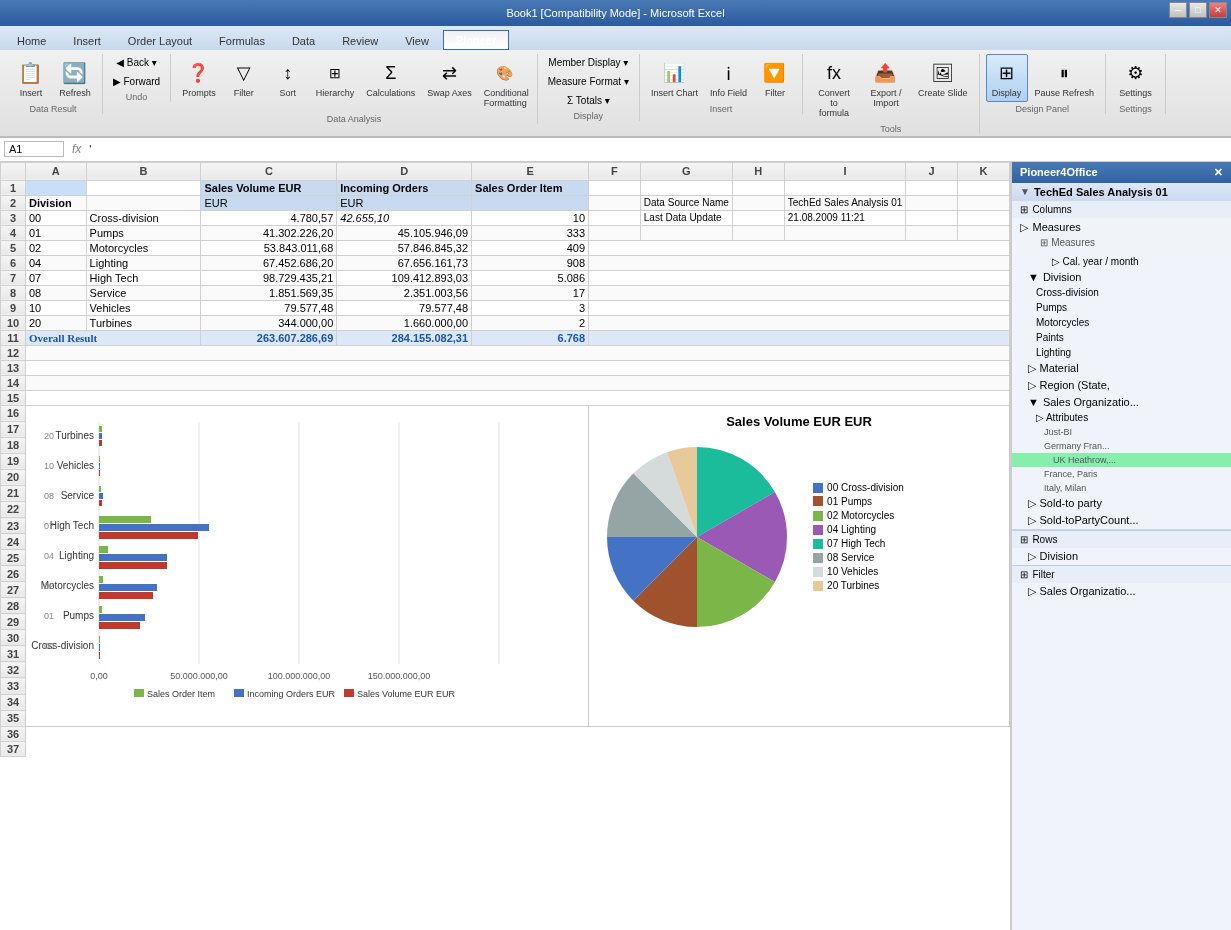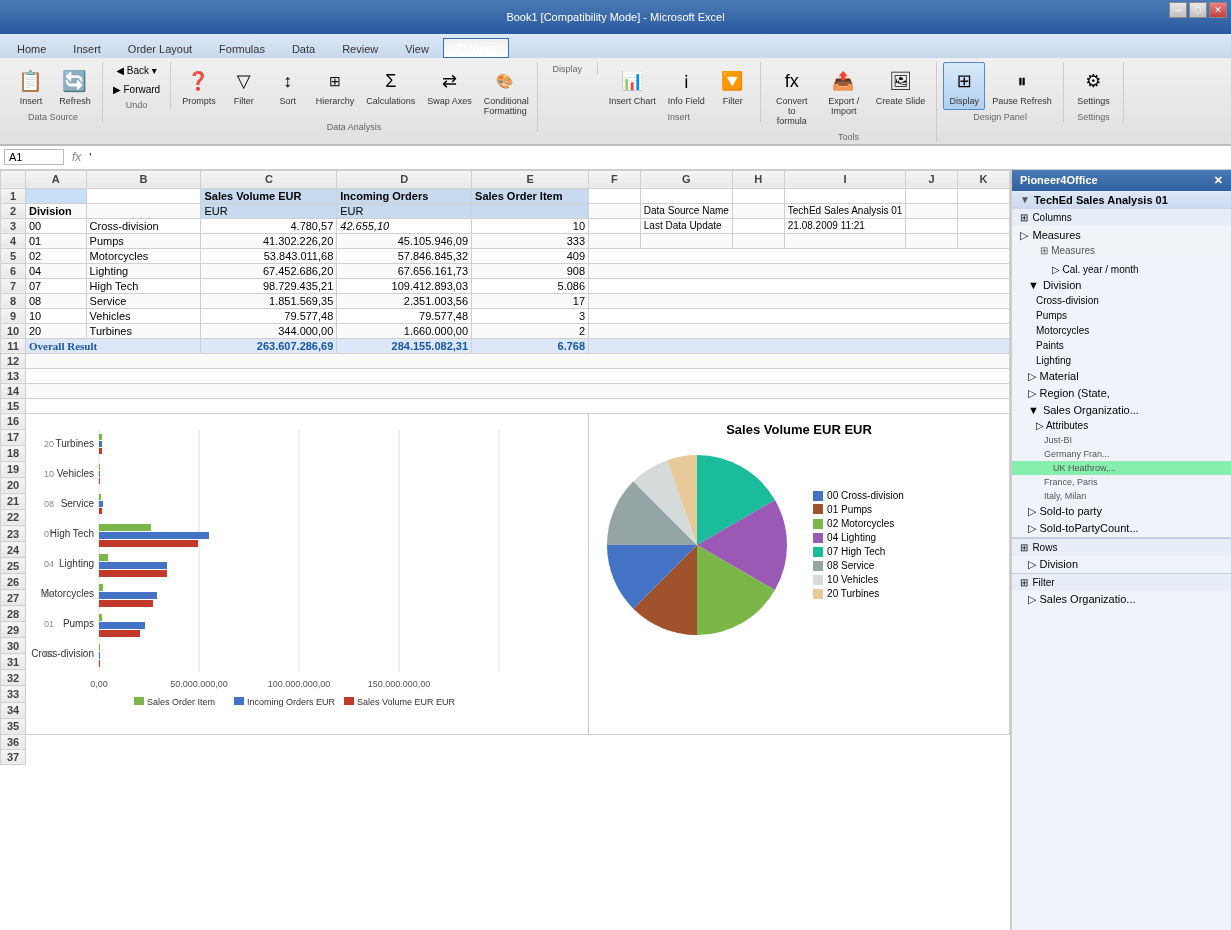--- a/index.html
+++ b/index.html
@@ -1,19 +1,19 @@
 <!DOCTYPE html>
 <html><head>
   <meta charset="utf-8">
   <style>
     * { box-sizing: border-box; margin: 0; padding: 0; }
     body { font-family: 'Segoe UI', Arial, sans-serif; font-size: 11px; background: #fff; overflow: hidden; width: 1231px; height: 930px; }
     
     
-    .title-bar { background: linear-gradient(to bottom, #4a7ab5, #2a5a9f); height: 34px; display: flex; align-items: center; justify-content: center; color: #fff; font-size: 11px; position: relative; }
+    .title-bar { background: linear-gradient(to bottom, #4a7ab5, #2a5a9f); height: 26px; display: flex; align-items: center; justify-content: center; color: #fff; font-size: 11px; position: relative; }
     .title-bar-controls { position: absolute; right: 4px; top: 2px; display: flex; gap: 2px; }
     .title-btn { width: 18px; height: 16px; background: linear-gradient(to bottom, #e8e8e8, #c0c0c0); border: 1px solid #888; font-size: 9px; display: flex; align-items: center; justify-content: center; cursor: pointer; }
     .title-btn.close { background: linear-gradient(to bottom, #f08080, #c04040); color: #fff; }
     
     
     .ribbon { background: linear-gradient(to bottom, #f5f5f5, #e0e0e0); border-bottom: 2px solid #bbb; }
     .ribbon-tabs { display: flex; background: linear-gradient(to bottom, #dde8f5, #c8d8ed); height: 24px; align-items: flex-end; padding-left: 4px; }
     .ribbon-tab { padding: 3px 12px; font-size: 11px; cursor: pointer; border: 1px solid transparent; border-bottom: none; margin-right: 1px; color: #333; }
     .ribbon-tab.active { background: linear-gradient(to bottom, #f0f0f0, #ffffff); border: 1px solid #aaa; border-bottom: 1px solid #fff; color: #000; font-weight: bold; z-index: 1; }
     .ribbon-content { display: flex; padding: 4px 4px 2px; align-items: flex-start; gap: 0; }
@@ -97,21 +97,21 @@
       <div class="ribbon-group-buttons">
         <div class="ribbon-btn">
           <div class="ribbon-btn-icon">📋</div>
           <div class="ribbon-btn-label">Insert</div>
         </div>
         <div class="ribbon-btn">
           <div class="ribbon-btn-icon">🔄</div>
           <div class="ribbon-btn-label">Refresh</div>
         </div>
       </div>
-      <div class="ribbon-group-label">Data Source</div>
+      <div class="ribbon-group-label">Data Result</div>
     </div>
 
     <div class="ribbon-group">
       <div class="ribbon-group-buttons">
         <div style="display:flex;flex-direction:column;gap:2px;">
           <div class="ribbon-btn-small">
             <div style="font-size:10px;">◀ Back ▾</div>
           </div>
           <div class="ribbon-btn-small">
             <div style="font-size:10px;">▶ Forward</div>
@@ -149,20 +149,33 @@
         </div>
         <div class="ribbon-btn">
           <div class="ribbon-btn-icon" style="font-size:14px;">🎨</div>
           <div class="ribbon-btn-label" style="max-width:42px;">Conditional Formatting</div>
         </div>
       </div>
       <div class="ribbon-group-label">Data Analysis</div>
     </div>
 
     <div class="ribbon-group">
+      <div class="ribbon-group-buttons">
+        <div style="display:flex;flex-direction:column;gap:2px;">
+          <div class="ribbon-btn-small">
+            <div style="font-size:10px;">Member Display ▾</div>
+          </div>
+          <div class="ribbon-btn-small">
+            <div style="font-size:10px;">Measure Format ▾</div>
+          </div>
+          <div class="ribbon-btn-small">
+            <div style="font-size:10px;">Σ Totals ▾</div>
+          </div>
+        </div>
+      </div>
       <div class="ribbon-group-label">Display</div>
     </div>
 
     <div class="ribbon-group">
       <div class="ribbon-group-buttons">
         <div class="ribbon-btn">
           <div class="ribbon-btn-icon" style="font-size:18px;">📊</div>
           <div class="ribbon-btn-label">Insert Chart</div>
         </div>
         <div class="ribbon-btn">

